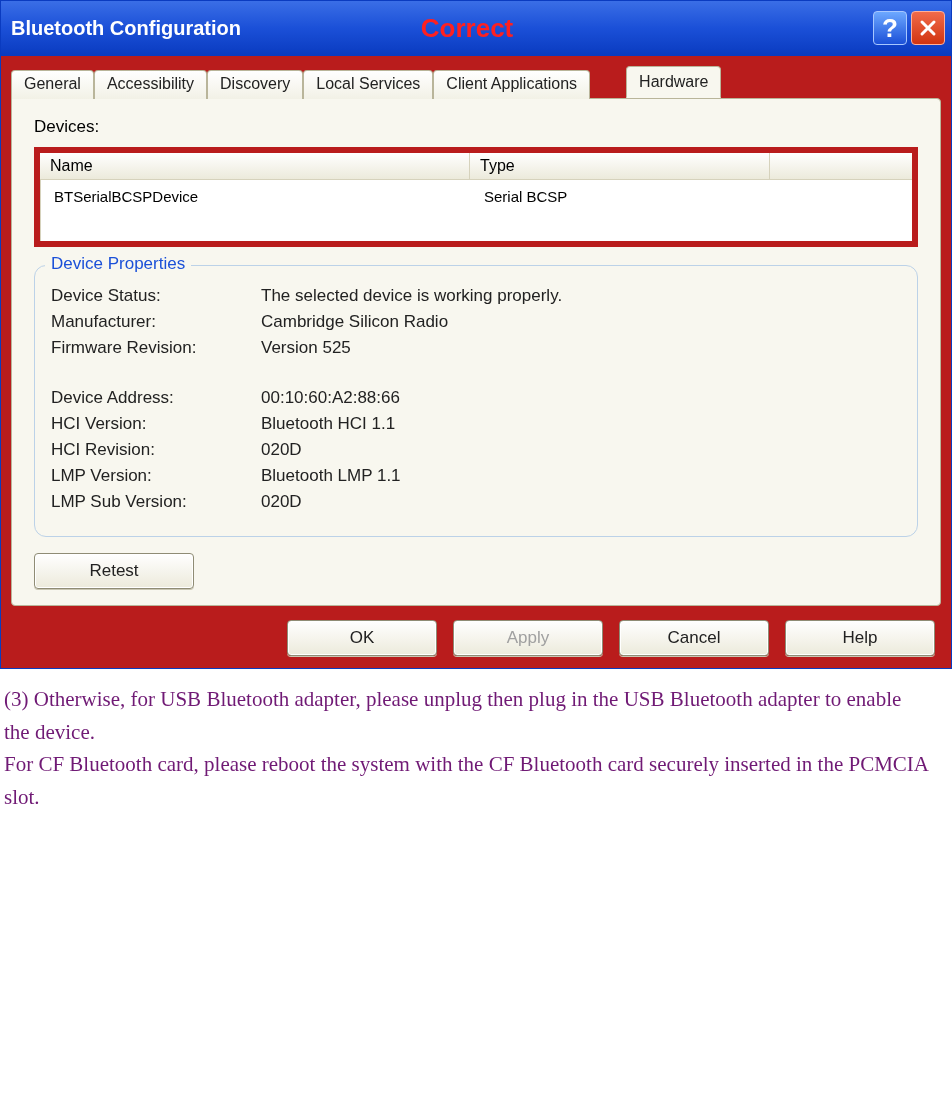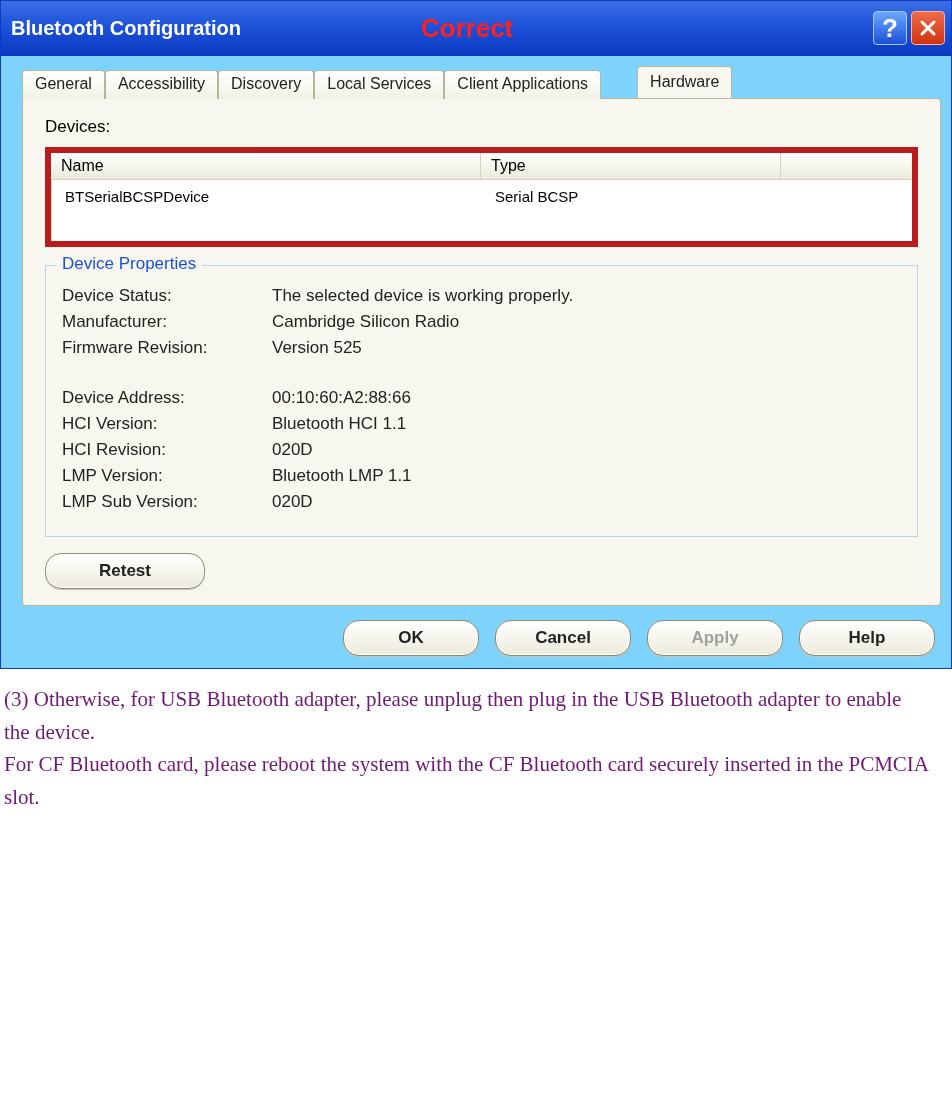--- a/index.html
+++ b/index.html
@@ -46,24 +46,24 @@
     font-size: 26px;
   }
   .close-btn {
     background: linear-gradient(to bottom,#f16b4a,#d13410);
     border: 1px solid #ffb09a;
     color: #fff;
     font-size: 22px;
   }
   
   .dialog {
-    background: #7dd3fc;
+    background: #b91c1c;
     border: 1px solid #0a3bc0;
     border-top: none;
-    padding: 0 4px 8px 15px;
+    padding: 0 4px 8px 4px;
   }
   .tabs {
     display: flex;
     align-items: flex-end;
     padding: 10px 6px 0 6px;
     gap: 0;
   }
   .tab {
     background: linear-gradient(to bottom,#ffffff,#f2f1e6);
     border: 1px solid #b9b59a;
@@ -121,21 +121,21 @@
   .device-row .cell {
     padding: 2px 14px;
     font-size: 15px;
   }
   .cell-name { flex: 0 0 430px; }
   .cell-type { flex: 0 0 300px; }
 
   
   .groupbox {
     border: 1px solid #bcd2e8;
-    border-radius: 0;
+    border-radius: 12px;
     margin: 0 6px 16px 6px;
     padding: 14px 16px 18px 16px;
     position: relative;
   }
   .groupbox .legend {
     position: absolute;
     top: -12px;
     left: 10px;
     background: #f8f7ef;
     padding: 0 6px;
@@ -157,39 +157,38 @@
   .retest-row { margin: 0 6px; }
   .retest-btn {
     width: 160px;
     height: 36px;
     font-size: 17px;
   }
 
   .xp-btn {
     background: linear-gradient(to bottom,#ffffff,#eceadb);
     border: 1px solid #8f8c75;
-    border-radius: 16px;
+    border-radius: 4px;
     box-shadow: inset 0 0 0 1px #fff, 0 1px 0 #c9c6b2;
     color: #222;
     cursor: default;
-    font-weight: bold;
   }
   .xp-btn:disabled,
   .xp-btn[aria-disabled="true"] {
     color: #a0a0a0;
   }
 
   .button-row {
     display: flex;
     justify-content: flex-end;
     gap: 16px;
     padding: 14px 12px 4px 12px;
   }
   .button-row .xp-btn {
-    width: 136px;
+    width: 150px;
     height: 36px;
     font-size: 17px;
   }
 
   
   .instructions {
     font-family: "Times New Roman", serif;
     font-size: 21px;
     line-height: 1.55;
     padding: 14px 22px 10px 4px;
@@ -278,22 +277,22 @@
       </div>
     </div>
 
     <div class="retest-row">
       <button class="xp-btn retest-btn">Retest</button>
     </div>
   </div>
 
   <div class="button-row">
     <button class="xp-btn">OK</button>
+    <button class="xp-btn" aria-disabled="true">Apply</button>
     <button class="xp-btn">Cancel</button>
-    <button class="xp-btn" aria-disabled="true">Apply</button>
     <button class="xp-btn">Help</button>
   </div>
 </div>
 
 <div class="instructions">
   <div>(3) Otherwise, for USB Bluetooth adapter, please unplug then plug in the USB Bluetooth adapter to enable the device.</div>
   <div>For CF Bluetooth card, please reboot the system with the CF Bluetooth card securely inserted in the PCMCIA slot.</div>
 </div>
 
 </body></html>

